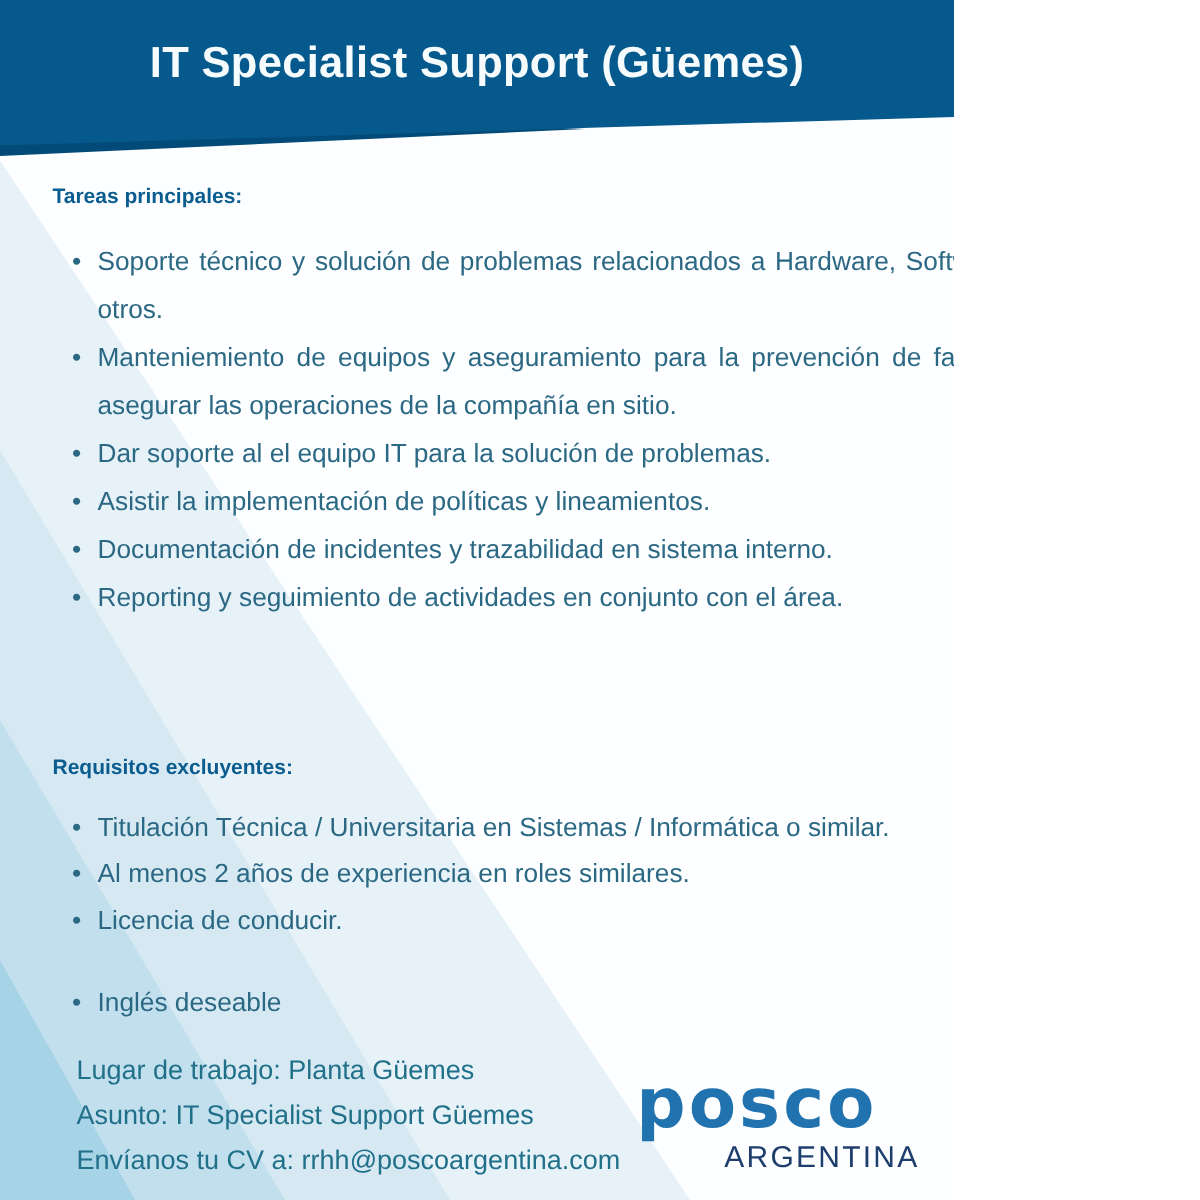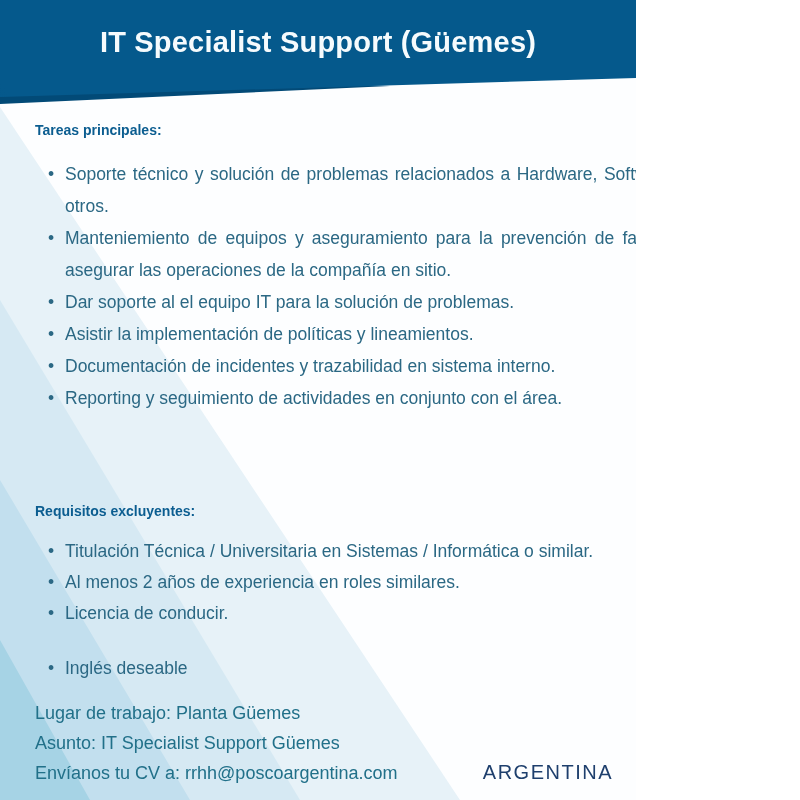--- a/index.html
+++ b/index.html
@@ -44,21 +44,21 @@
   }
   #sec1-list{top:158px;}
   #sec2-list{top:536px;line-height:31px;}
   #sec3-list{top:652px;}
   ul.bullets li{position:relative;margin:0;}
   ul.bullets li::before{
     content:"\2022";position:absolute;left:-17px;top:0;
     color:#2b6884;
   }
   .footer-block{
-    position:absolute;left:35px;top:698px;margin:0;
+    position:absolute;left:51px;top:698px;margin:0;
     color:#217089;font-size:18px;line-height:30px;
   }
   .footer-block div{white-space:nowrap;}
   
   .logo{position:absolute;right:23px;bottom:16px;text-align:right;}
   .logo .wordmark{
     display:block;margin-right:28px;
     color:#2173af;font-size:46px;font-weight:700;line-height:48px;
     letter-spacing:2px;font-family:"DejaVu Sans",sans-serif;
   }
@@ -104,16 +104,17 @@
     <li>Inglés deseable</li>
   </ul>
 
   <div class="footer-block">
     <div>Lugar de trabajo: Planta Güemes</div>
     <div>Asunto: IT Specialist Support Güemes</div>
     <div>Envíanos tu CV a: rrhh@poscoargentina.com</div>
   </div>
 
   <div class="logo">
+    <span class="wordmark">posco</span>
     <span class="subtitle">ARGENTINA</span>
   </div>
 
 </div>
 
 </body></html>

